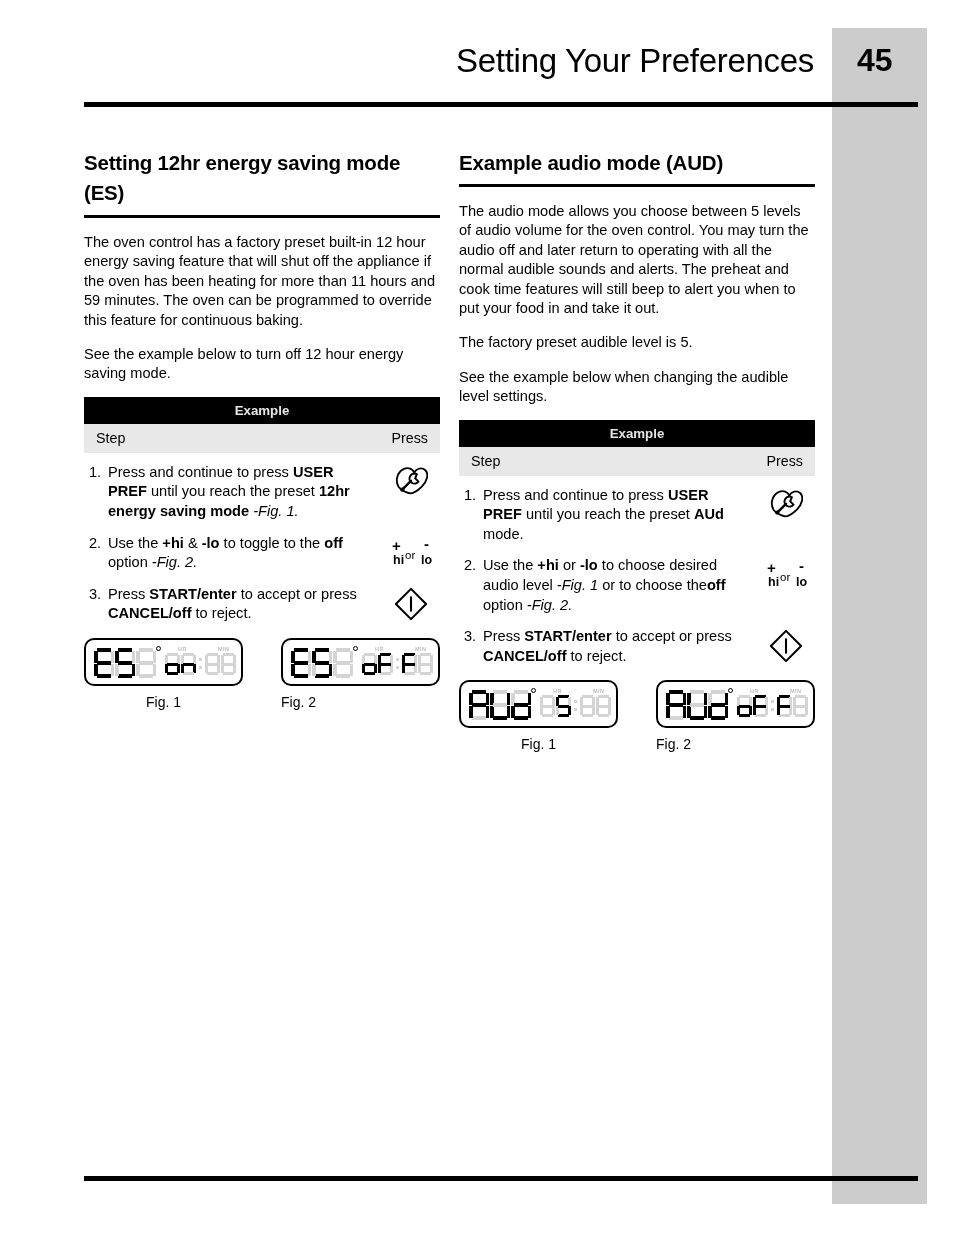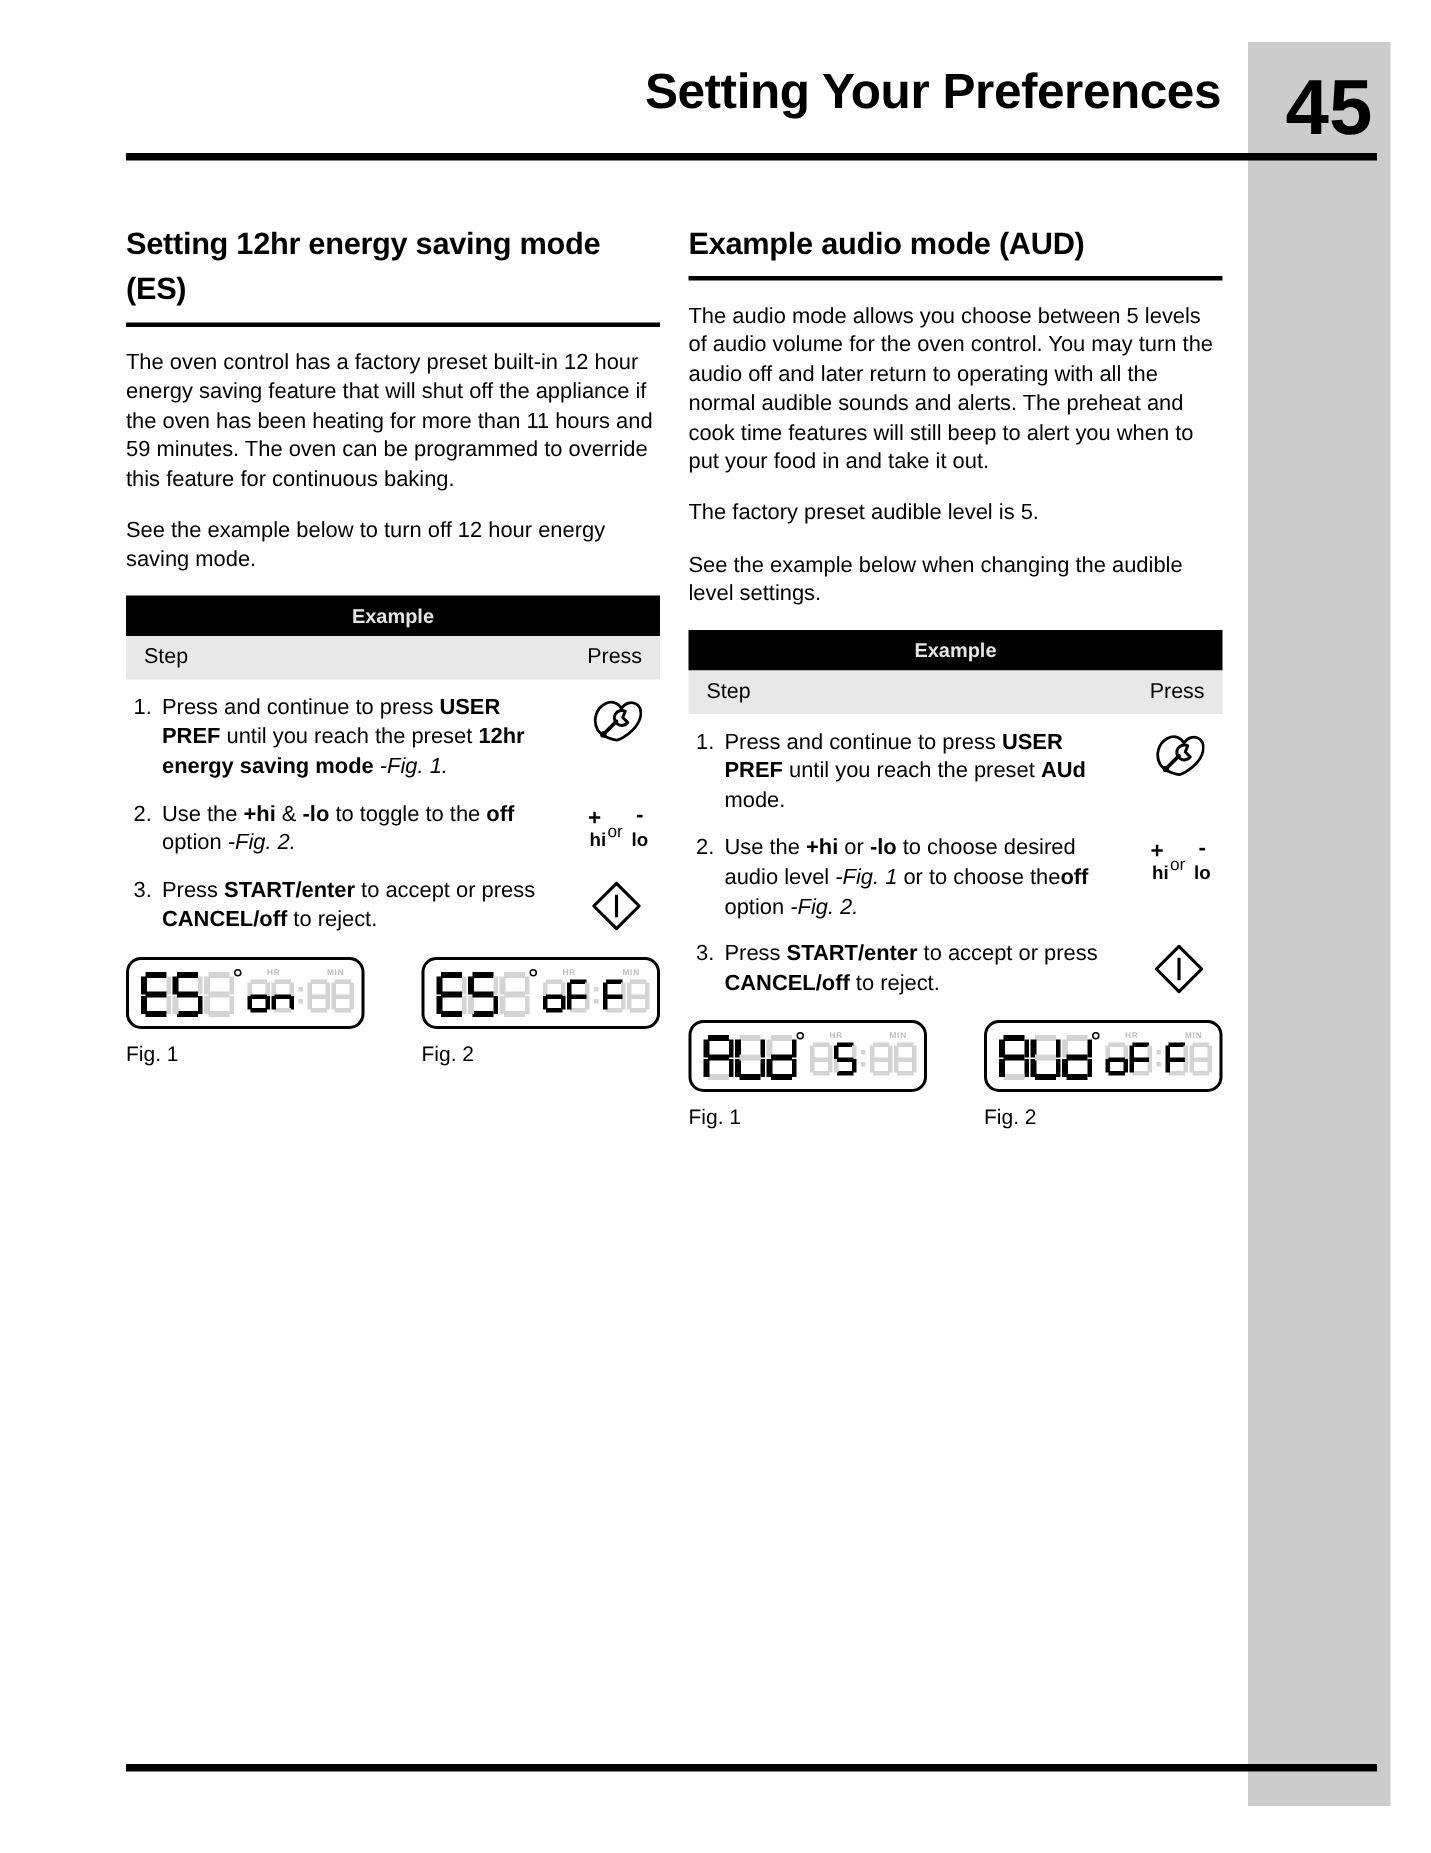--- a/index.html
+++ b/index.html
@@ -22,28 +22,28 @@
   }
 
   
   .page-header {
     position: absolute;
     left: 0; top: 42px; width: 954px; height: 62px;
   }
   .header-title {
     position: absolute;
     right: 140px; top: 0;
-    font-size: 33px; font-weight: bold;
+    font-size: 33px; font-weight: normal;
     letter-spacing: -0.3px;
     white-space: nowrap;
   }
   .header-pageno {
     position: absolute;
     left: 857px; top: 0;
-    font-size: 52px; font-weight: bold;
+    font-size: 32px; font-weight: bold;
   }
   .header-rule {
     position: absolute;
     left: 84px; top: 102px;
     width: 834px; height: 5px;
     background: #000;
   }
 
   
   .footer-rule {
@@ -207,20 +207,21 @@
     position: absolute;
     font-size: 5.5px; font-weight: bold;
     color: #bdbdbd; letter-spacing: 0.5px;
   }
   .lcd-lbl.hr  { left: 92px; top: 6px; }
   .lcd-lbl.min { left: 132px; top: 6px; }
 
   .fig-cap {
     margin-top: 8px;
     font-size: 14px;
+    text-align: center;
   }
   .fig-cap.r { text-align: left; }
 </style>
 </head>
 <body>
 
 <div class="gray-band"></div>
 
 <div class="page-header">
   <div class="header-title">Setting Your Preferences</div>

